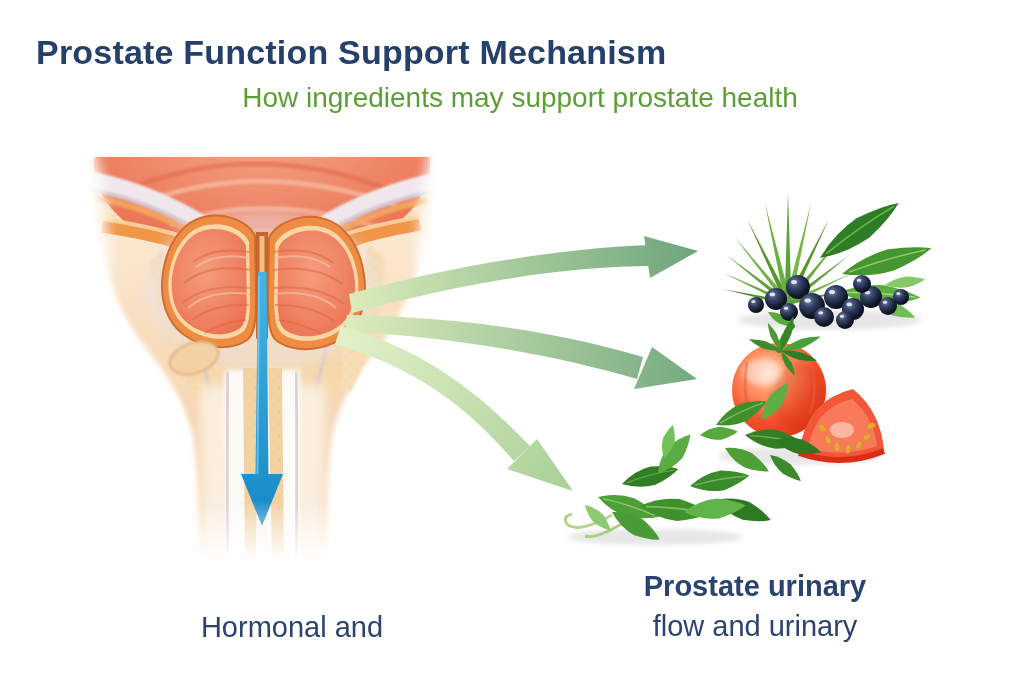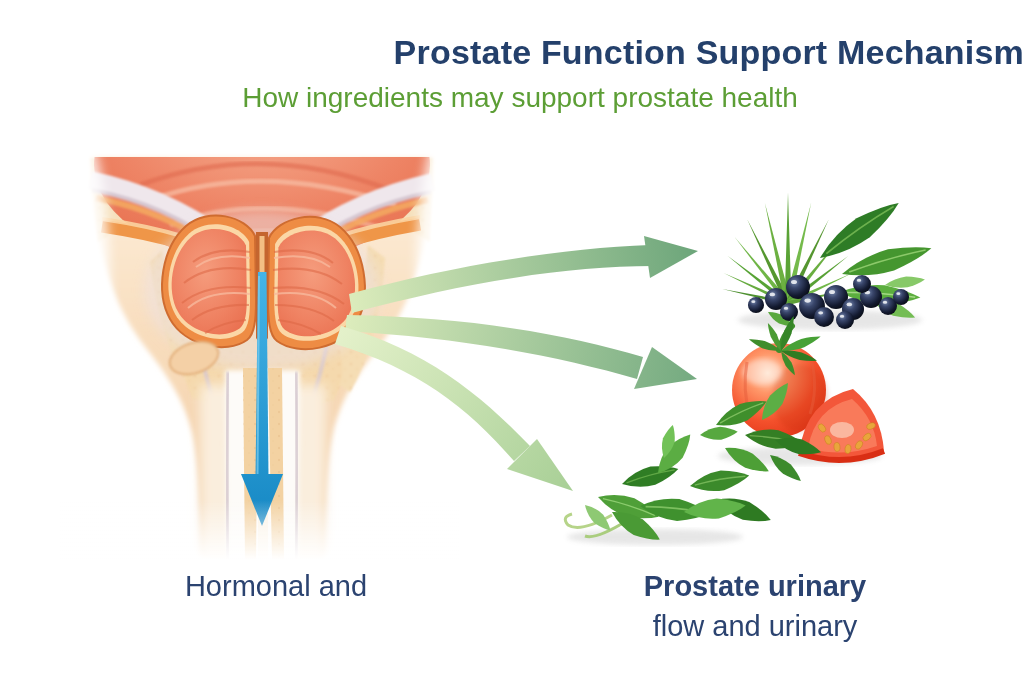--- a/index.html
+++ b/index.html
@@ -2,34 +2,34 @@
 <html style="--title-navy: #24406b; --subtitle-green: #5c9e35; --caption-navy: #2b4370; --arrow-green-light: #dcecbc; --arrow-green-dark: #6ca57a; --flow-arrow-blue: #2aa3dc; --prostate-orange: #ee8c44; --prostate-salmon: #ee7f5f; --tissue-peach: #f6dcb9; --tomato-red: #e8381f; --berry-dark: #10182b; --leaf-green: #3f912e;"><head>
 <meta charset="utf-8">
 <style>
   html,body{margin:0;padding:0;background:#ffffff;}
   .stage{
     position:relative;width:1024px;height:683px;background:#ffffff;overflow:hidden;
     font-family:"Liberation Sans", sans-serif;
   }
   .title{
     position:absolute;top:33px;left:0;width:1024px;box-sizing:border-box;padding-left:36px;
-    text-align:right;font-size:34px;font-weight:700;letter-spacing:.2px;
+    text-align:left;font-size:34px;font-weight:700;letter-spacing:.2px;
     color:var(--title-navy,#24406b);
   }
   .subtitle{
     position:absolute;top:82px;left:0;width:1024px;box-sizing:border-box;padding-left:16px;
     text-align:center;font-size:28px;font-weight:400;
     color:var(--subtitle-green,#5c9e35);
   }
   .caption{
     position:absolute;top:566px;width:400px;text-align:center;
     font-size:29px;line-height:40px;font-weight:500;
     color:var(--caption-navy,#2b4370);
   }
-  .caption-left{left:76px;}
+  .caption-left{left:92px;margin-top:41px;}
   .caption-right{left:555px;}
   .caption .bold{font-weight:700;}
   svg{position:absolute;top:0;left:0;}
 </style>
 </head>
 <body>
 
 <div class="stage">
 
   <div class="title">Prostate Function Support Mechanism</div>

